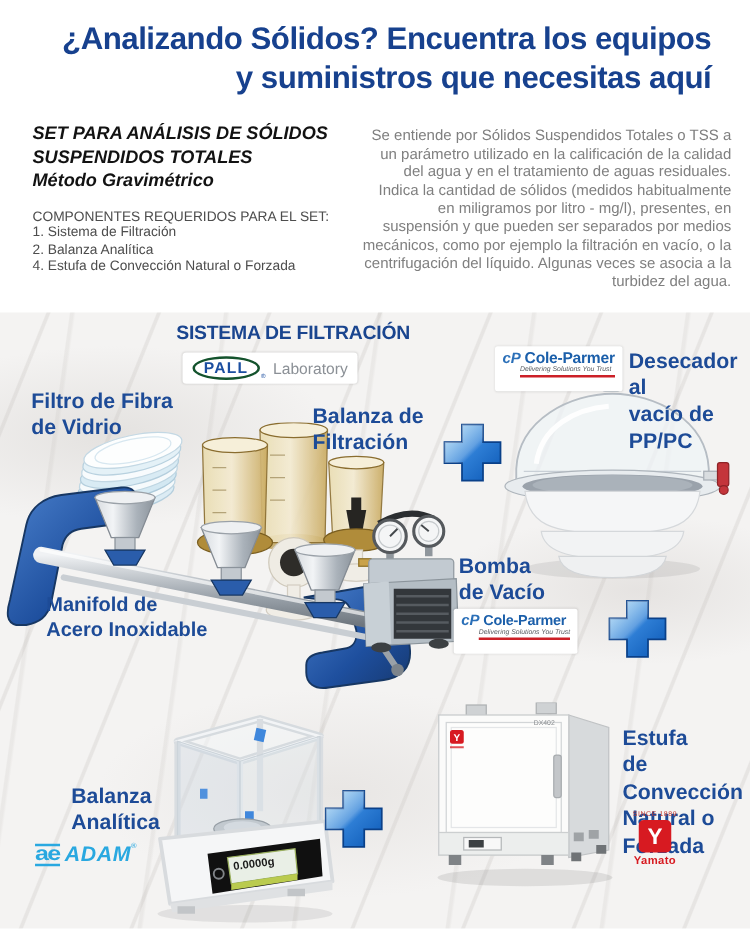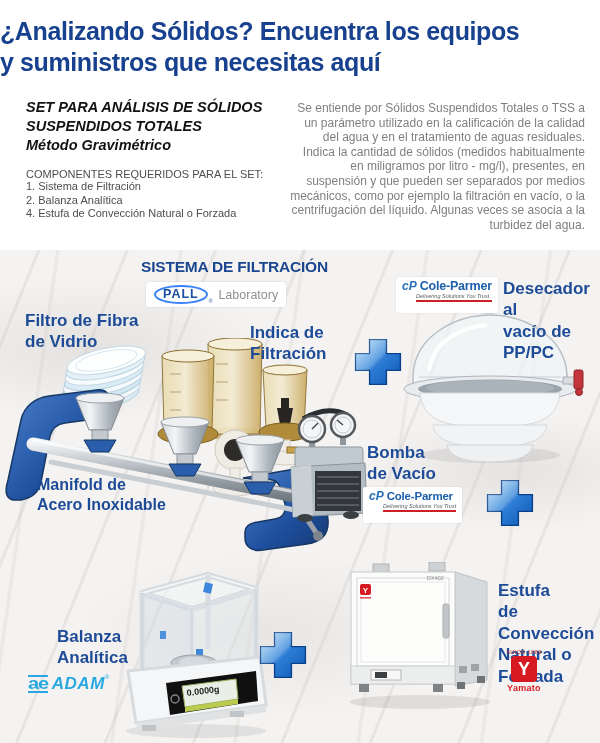--- a/index.html
+++ b/index.html
@@ -1,21 +1,21 @@
 <!DOCTYPE html>
 <html><head>
 <meta charset="utf-8">
 <style>
   html,body{margin:0;padding:0;}
   .page{
     position:relative;width:600px;height:743px;overflow:hidden;
     background:#ffffff;font-family:"Liberation Sans",sans-serif;
   }
   
-  .title{position:absolute;top:16px;left:0;width:569px;text-align:left;
+  .title{position:absolute;top:16px;left:0;width:569px;text-align:right;
     color:#17418e;font-weight:700;font-size:25px;line-height:31px;letter-spacing:-0.4px;margin:0;}
   .title span{display:block;}
   .intro-left{position:absolute;left:26px;top:98px;width:256px;}
   .set-title{font-style:italic;font-weight:700;font-size:14.5px;line-height:19px;color:#121212;white-space:pre-line;}
   .set-method{font-style:italic;font-weight:700;font-size:14.5px;line-height:19px;color:#121212;}
   .comp-head{margin-top:13px;font-size:11px;color:#4d4d4d;}
   .comp-item{font-size:11px;line-height:13.5px;color:#4d4d4d;}
   .intro-desc{position:absolute;left:288px;top:101px;width:297px;margin:0;
     font-size:12px;line-height:14.6px;color:#7f7f7f;text-align:right;}
   
@@ -28,21 +28,21 @@
       radial-gradient(ellipse 320px 140px at 45% 78%, rgba(205,200,196,0.30), transparent 60%),
       repeating-linear-gradient(112deg, transparent 0 34px, rgba(183,178,174,0.22) 35px 37px, transparent 38px 82px),
       repeating-linear-gradient(98deg, transparent 0 55px, rgba(190,186,182,0.18) 56px 58px, transparent 60px 122px);
   }
   .abs{position:absolute;}
   .lbl{position:absolute;font-weight:700;color:#1d4b97;font-size:17px;line-height:1.26;white-space:pre-line;z-index:5;}
   .section-label{position:absolute;left:141px;top:8px;font-weight:700;font-size:15.5px;letter-spacing:-0.2px;color:#1a458f;z-index:5;}
   
   .logo-pall{position:absolute;left:146px;top:32px;background:#fff;border-radius:3px;
     padding:3px 8px;display:flex;align-items:center;gap:6px;box-shadow:0 0 2px rgba(0,0,0,0.15);z-index:5;}
-  .pall-oval{border:2px solid #3b82f6;border-radius:50%;padding:0 7px 1px;color:#1b4ea0;
+  .pall-oval{border:2px solid #14532d;border-radius:50%;padding:0 7px 1px;color:#1b4ea0;
     font-weight:700;font-size:12.5px;letter-spacing:1px;}
   .pall-reg{font-size:5px;color:#1b4ea0;align-self:flex-end;margin-left:-5px;}
   .pall-lab{color:#8b9096;font-size:12.5px;}
   .logo-cp{position:absolute;background:#fff;border-radius:2px;padding:2px 6px 11px;
     box-shadow:0 0 2px rgba(0,0,0,0.12);z-index:5;text-align:left;}
   .cp-row{display:flex;align-items:baseline;gap:3px;}
   .cp-mark{font-style:italic;font-weight:700;font-size:12px;color:#2a6fb8;}
   .cp-name{font-weight:700;font-size:12.5px;color:#1b5faa;letter-spacing:-0.2px;}
   .cp-tagline{display:block;font-size:5.5px;font-style:italic;color:#55595e;
     border-bottom:2px solid #cc2027;padding-bottom:1px;margin-left:14px;line-height:6px;}
@@ -134,21 +134,21 @@
         <span class="cp-mark">cP</span>
         <span class="cp-name">Cole-Parmer</span>
       </span>
       <span class="cp-tagline">Delivering Solutions You Trust</span>
     </div>
 
     <div class="lbl" style="left:503px;top:28px;">Desecador al
 vacío de PP/PC</div>
     <div class="lbl" style="left:25px;top:60px;">Filtro de Fibra
 de Vidrio</div>
-    <div class="lbl" style="left:250px;top:72px;">Indica de
+    <div class="lbl" style="left:250px;top:72px;">Balanza de
 Filtración</div>
     <div class="lbl" style="left:37px;top:225px;font-size:16px;">Manifold de
 Acero Inoxidable</div>
     <div class="lbl" style="left:367px;top:192px;">Bomba
 de Vacío</div>
     <div class="lbl" style="left:57px;top:376px;">Balanza
 Analítica</div>
     <div class="lbl" style="left:498px;top:330px;">Estufa
 de Convección
 Natural o

